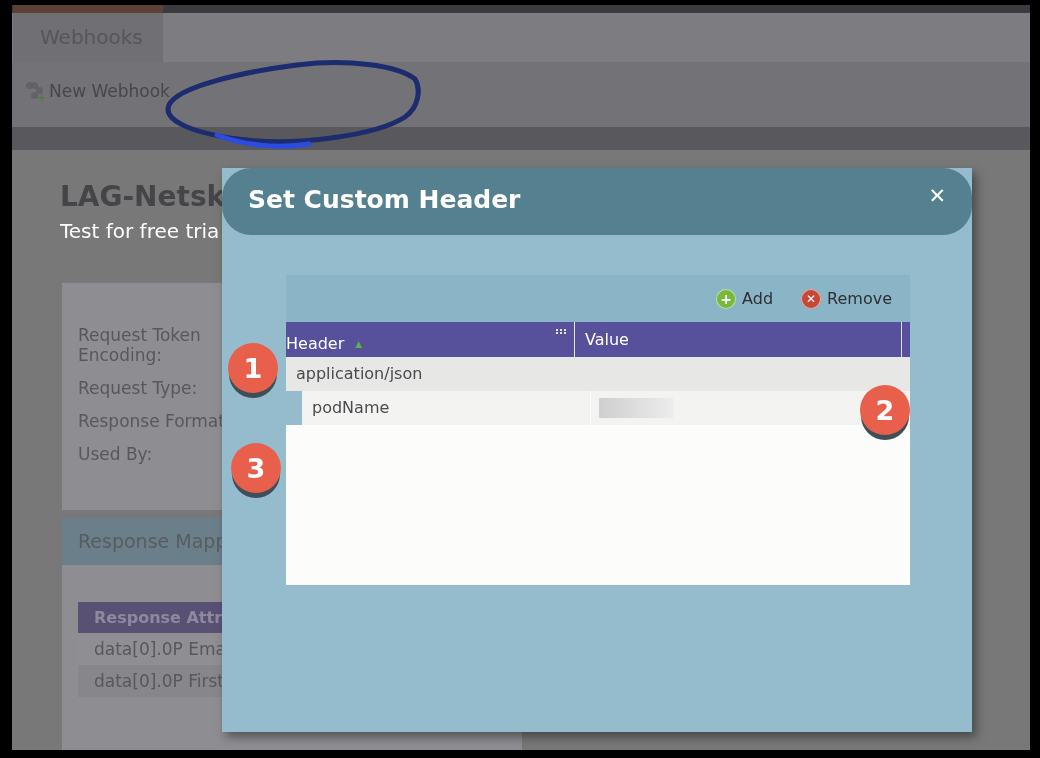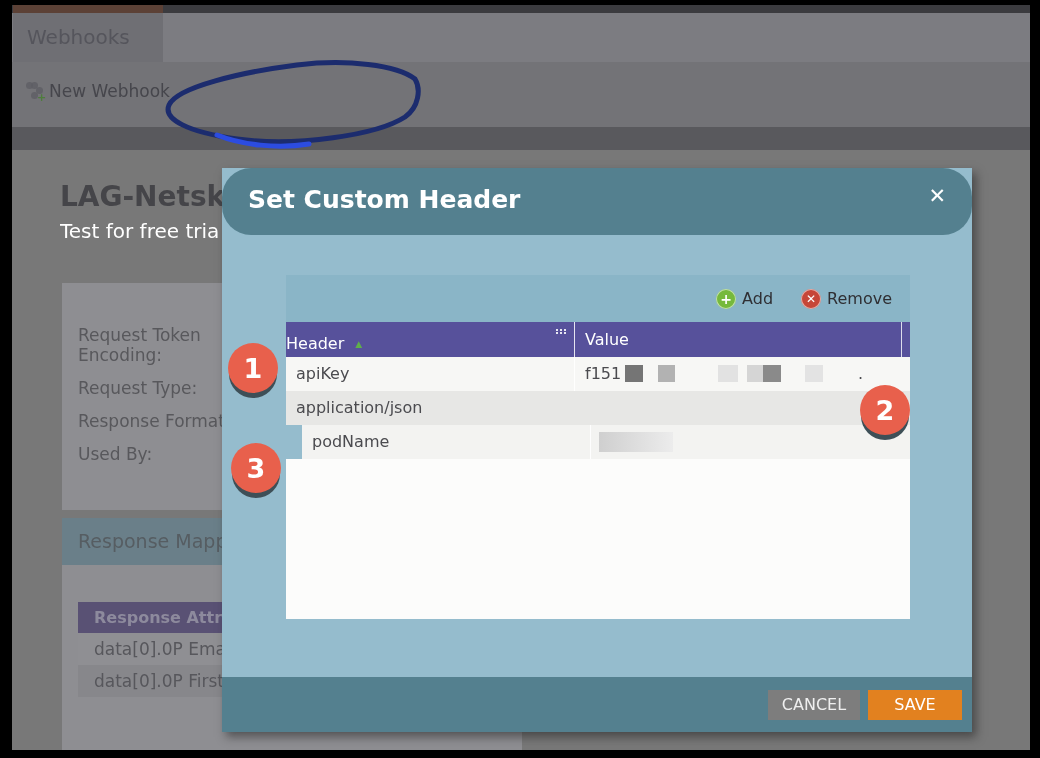--- a/index.html
+++ b/index.html
@@ -7,21 +7,21 @@
     width:1040px;height:758px;position:relative;background:#000;
     font-family:"DejaVu Sans","Liberation Sans",sans-serif;overflow:hidden;
   }
   .screen{position:absolute;left:12px;top:5px;width:1018px;height:745px;background:#787878;overflow:hidden;}
 
   
   .topbar{position:absolute;left:0;top:0;width:100%;height:8px;background:#3b3b3f;}
   .top-accent{position:absolute;left:1px;top:0;width:150px;height:8px;background:#5c4136;}
   .tabrow{position:absolute;left:0;top:8px;width:100%;height:49px;background:#7c7c81;}
   .tab{position:absolute;left:1px;top:0;width:150px;height:49px;background:#6f6f74;
-       color:#55555c;font-size:20px;line-height:49px;padding-left:14px;box-sizing:border-box;}
+       color:#55555c;font-size:20px;line-height:49px;padding-left:27px;box-sizing:border-box;}
   .toolbar{position:absolute;left:0;top:57px;width:100%;height:65px;background:#737377;}
   .tb-btn{position:absolute;display:flex;align-items:center;gap:5px;font-size:17px;color:#46464c;}
   .tb-new{left:14px;top:19px;}
   .hook-ic{width:18px;height:18px;position:relative;display:inline-block;}
   .hook-ic .lobe{position:absolute;width:7px;height:7px;border-radius:50%;background:#5e5e64;opacity:.8;}
   .hook-ic .l1{left:5px;top:0;}.hook-ic .l3{left:10px;top:5px;}.hook-ic .l4{left:5px;top:10px;}
   .hook-ic .plus{position:absolute;right:-2px;bottom:-2px;width:9px;height:9px;color:#4e7d3c;
        font-size:11px;line-height:9px;font-weight:bold;}
   .hl-yellow{position:absolute;left:168px;top:68px;width:225px;height:53px;background:#847b1e;
        display:flex;align-items:center;justify-content:center;gap:5px;font-size:17px;color:#3f441f;}
@@ -204,50 +204,33 @@
               <i></i>
               <i></i>
             </span>
         </div>
         <div class="g-col2">
           <span>Value</span>
           <span class="endline"></span>
         </div>
       </div>
 
-      <div class="g-row row-a">
-        <div class="name">apiKey</div>
-        <div class="val">
-          <span>f151</span>
-          <span class="redact rd1"></span>
-          <span class="redact rd2"></span>
-          <span class="redact rd3"></span>
-          <span class="redact rd4"></span>
-          <span class="redact rd5"></span>
-          <span class="redact rd6"></span>
-          <span class="rd-dot">.</span>
-        </div>
-      </div>
       <div class="g-row row-b">
         <div class="val">
           <span>application/json</span>
         </div>
       </div>
       <div class="g-row row-c">
         <div class="name">podName</div>
         <div class="val">
           <span class="rd-pod"></span>
         </div>
       </div>
       <div class="g-fill"></div>
     </div>
 
-    <div class="m-foot">
-      <button class="m-btn btn-cancel">CANCEL</button>
-      <button class="m-btn btn-save">SAVE</button>
-    </div>
   </div>
 
   <div class="num-badge nb1">1</div>
   <div class="num-badge nb2">2</div>
   <div class="num-badge nb3">3</div>
 
 </div>
 
 </body></html>

